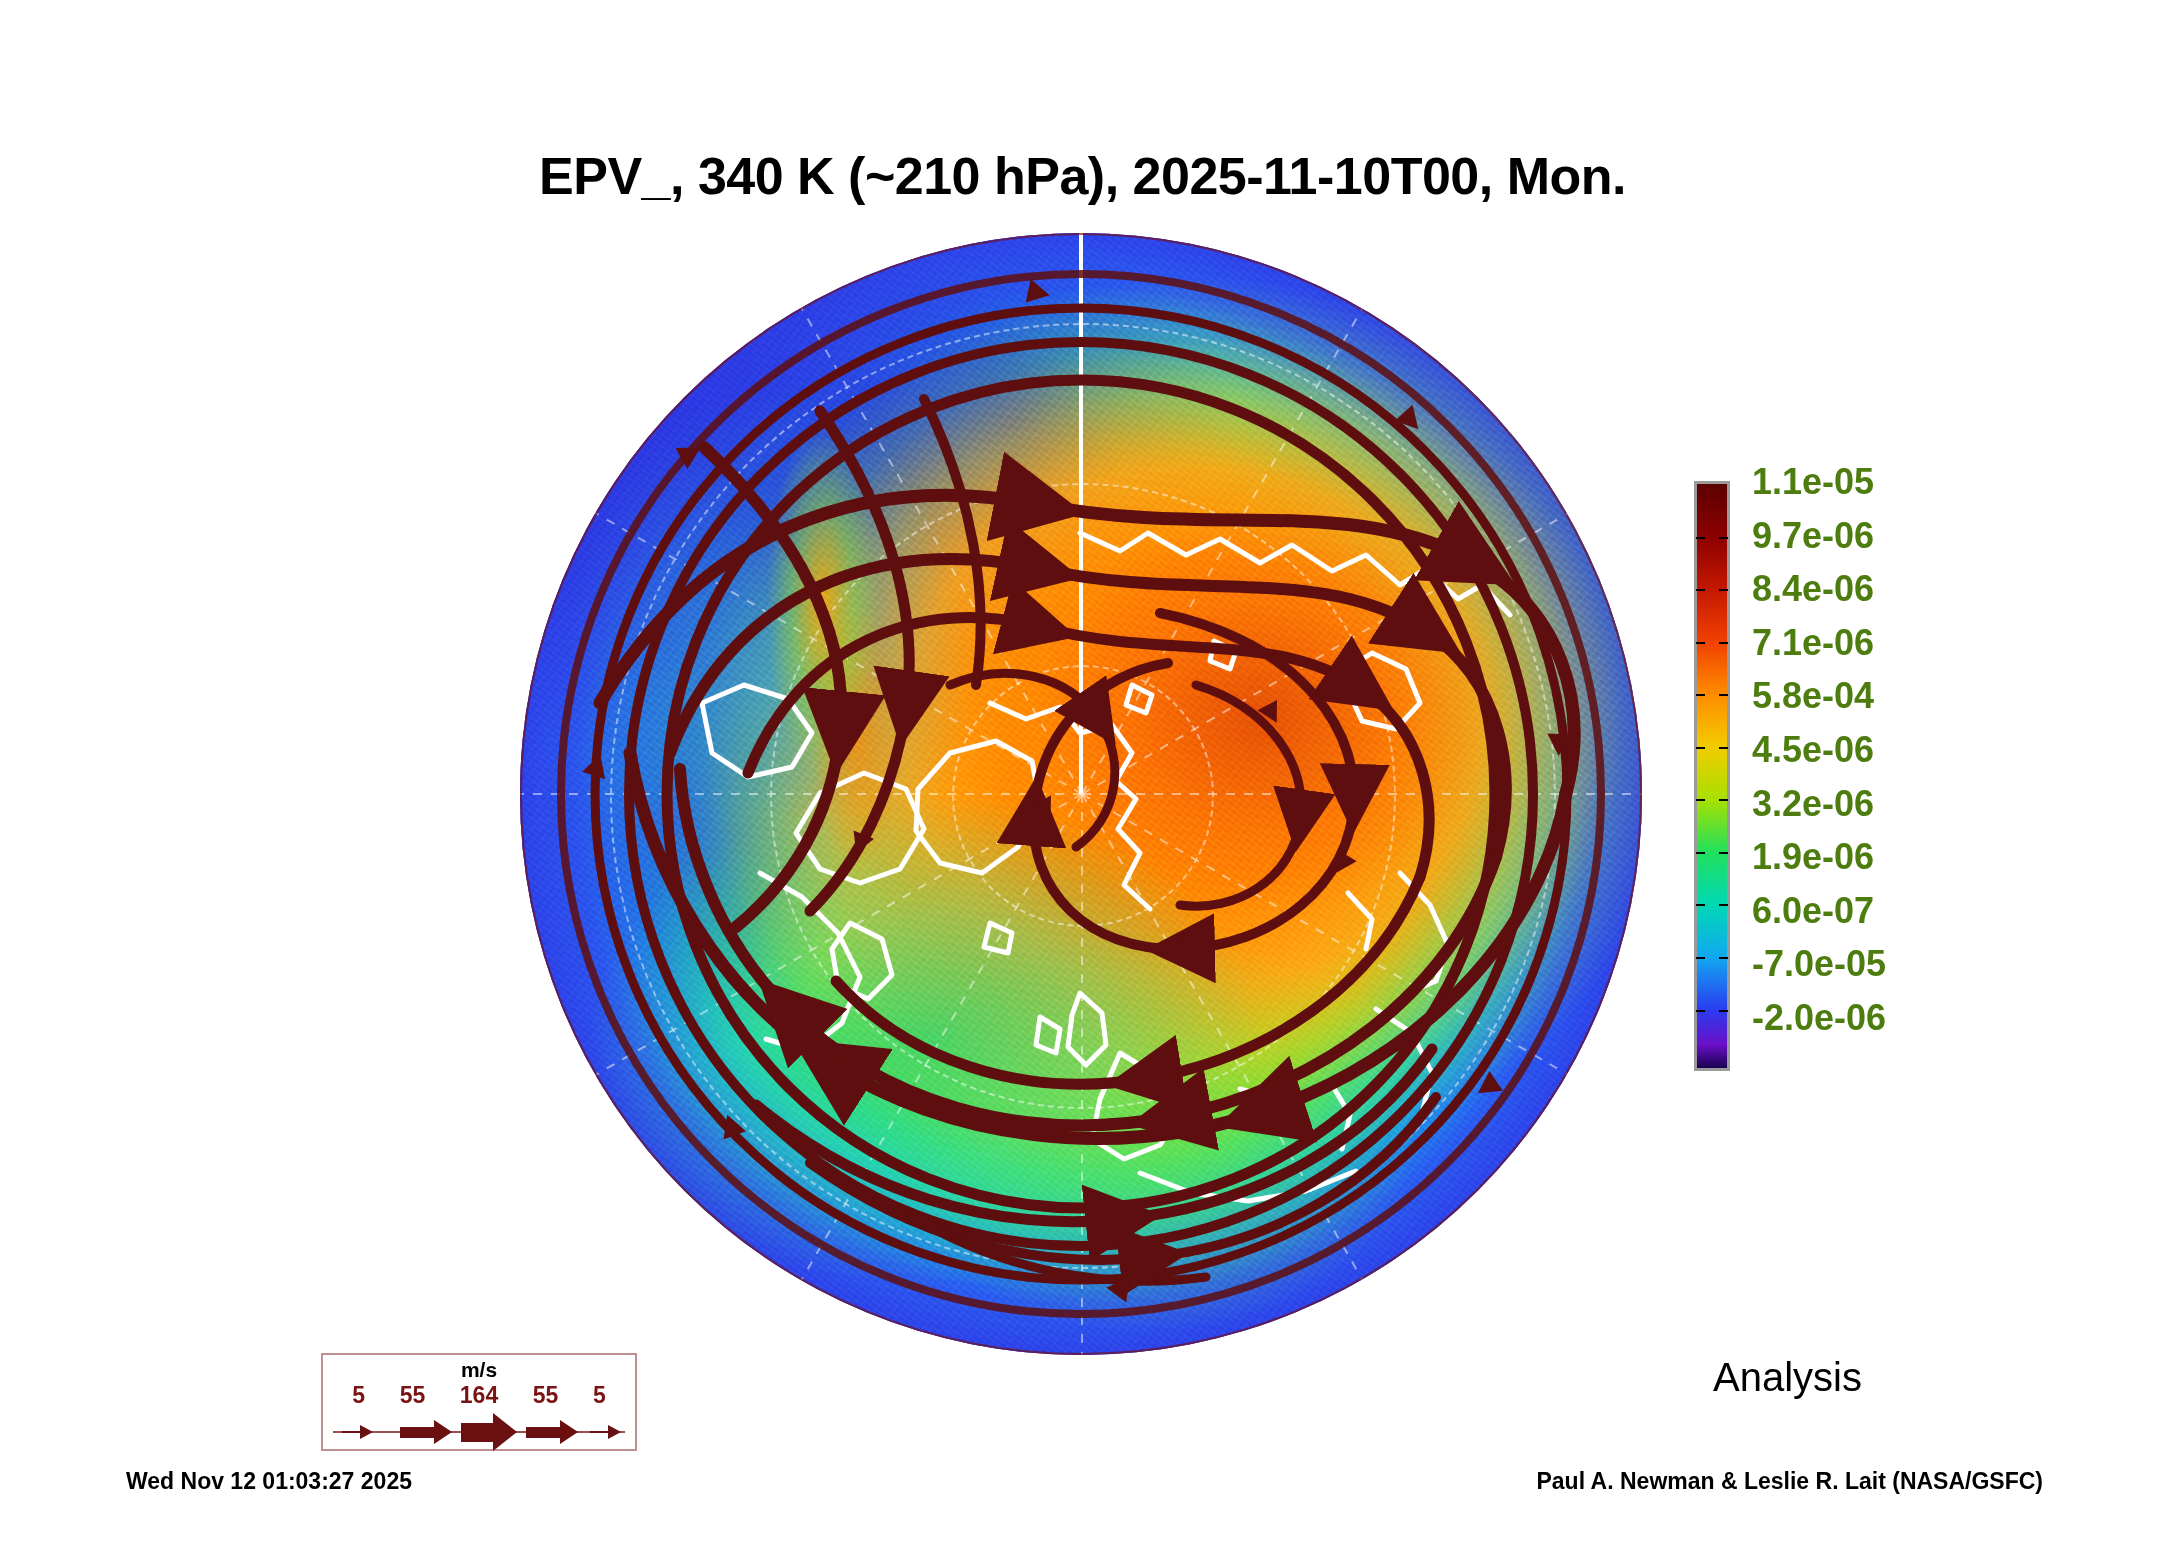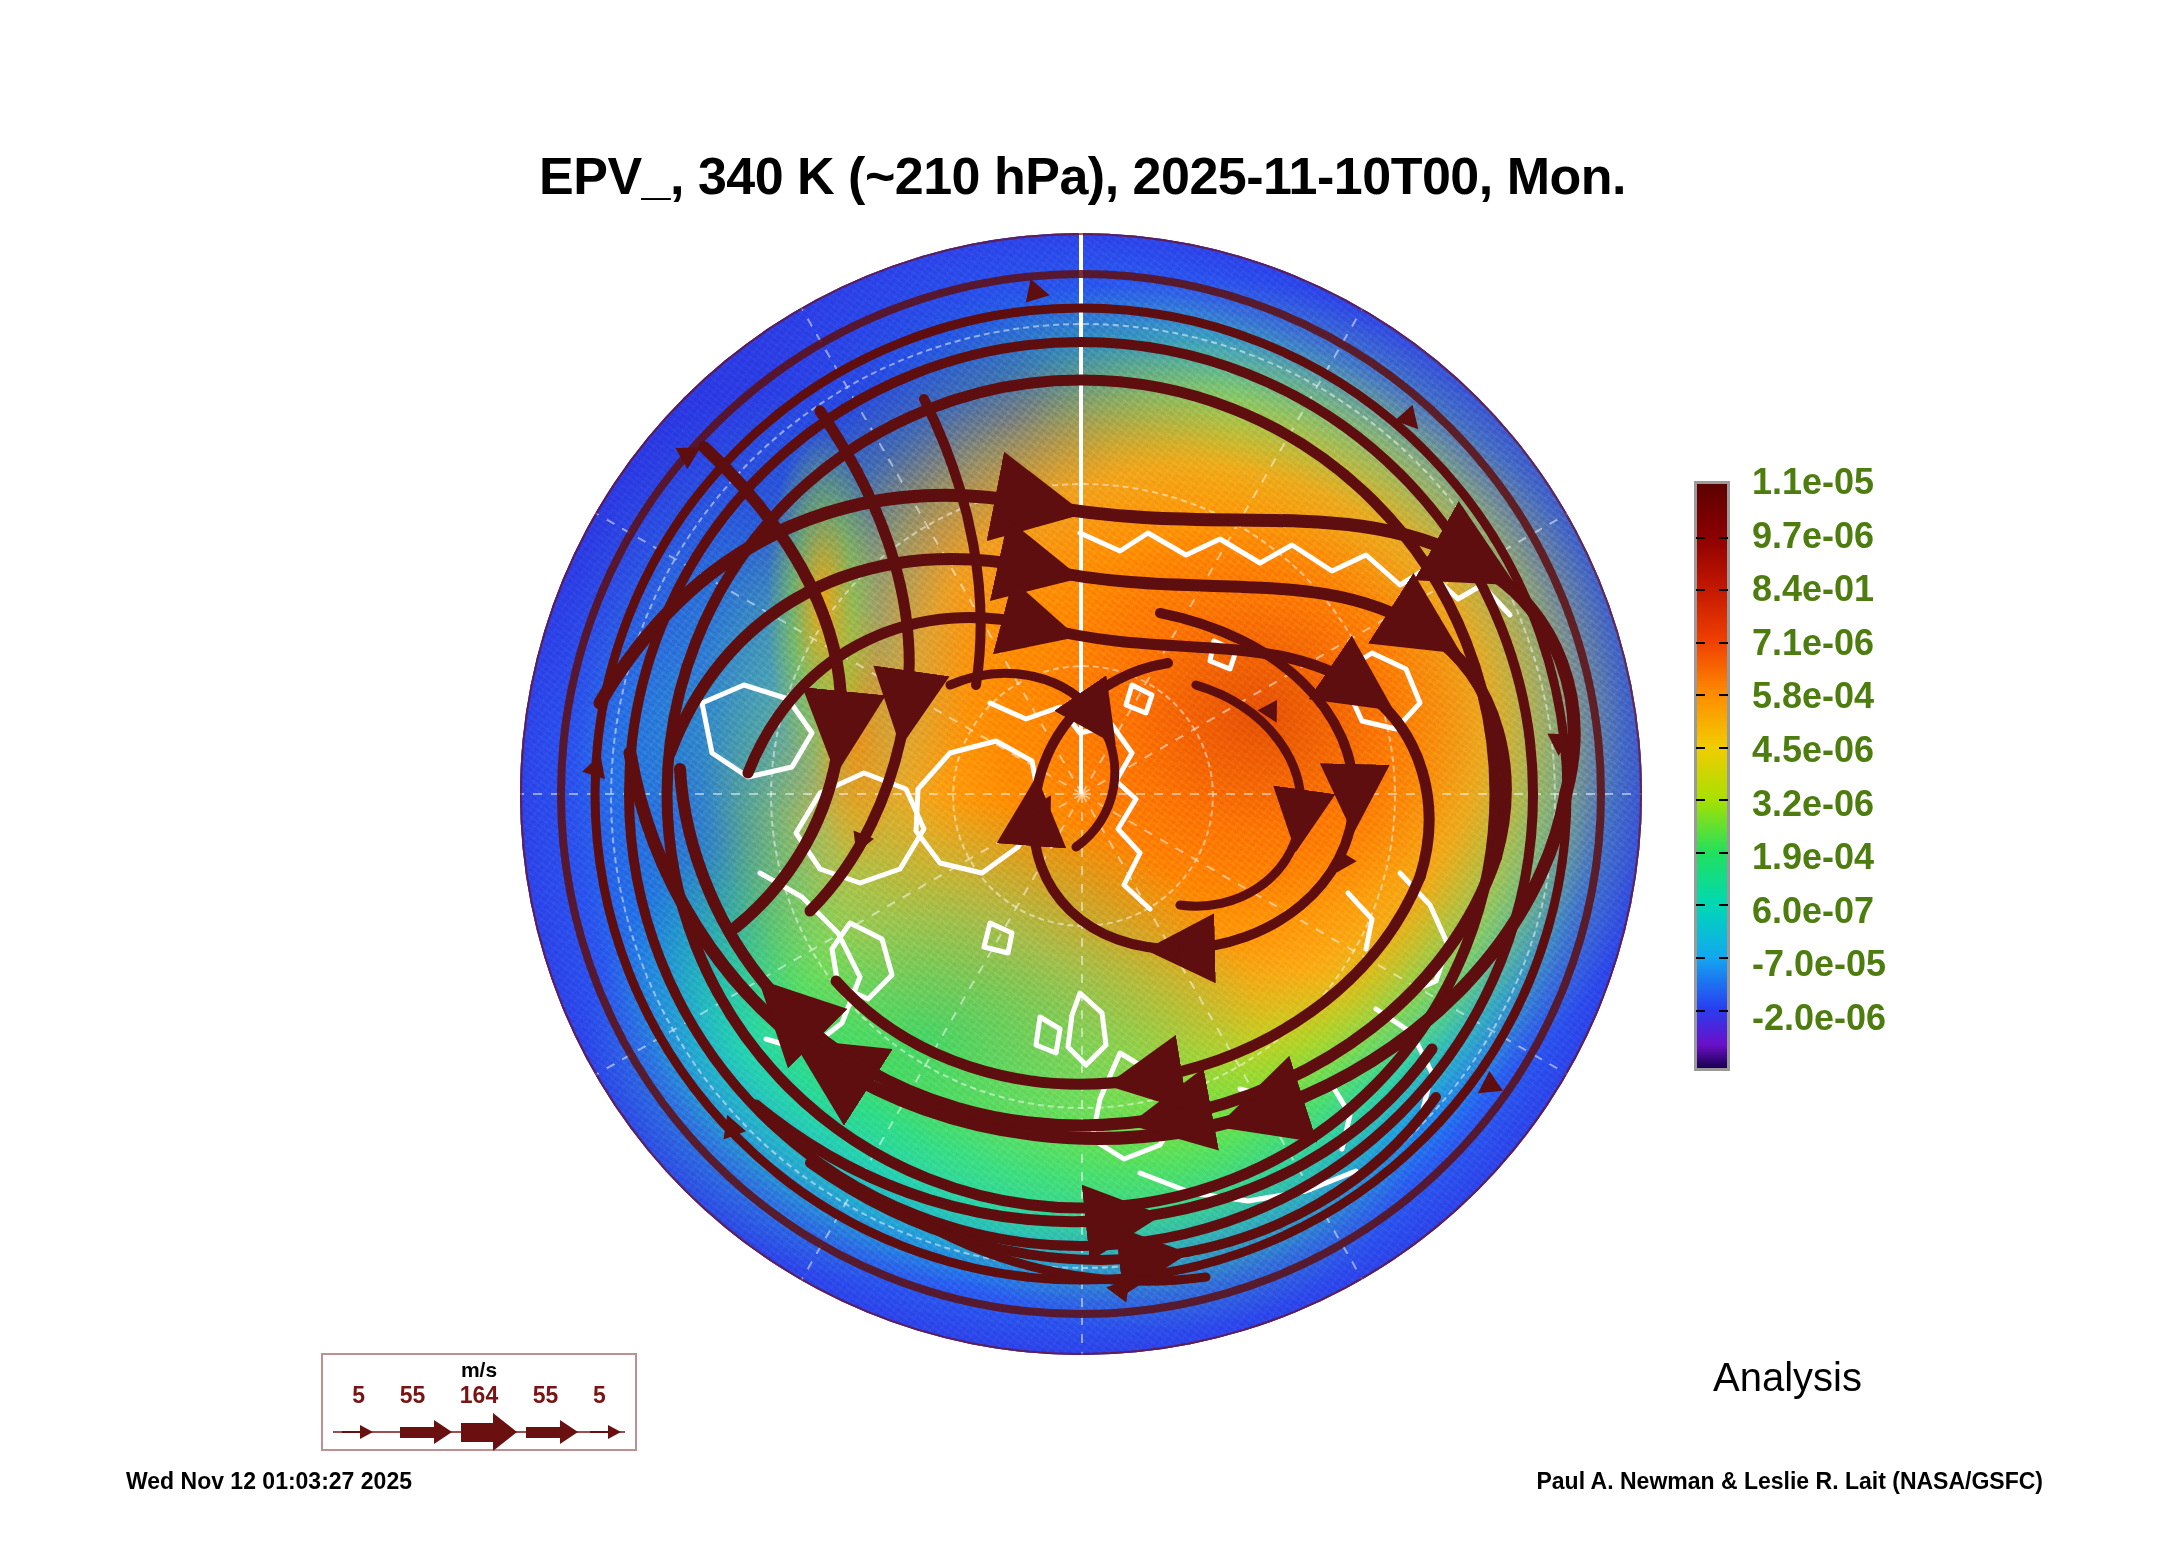--- a/index.html
+++ b/index.html
@@ -353,26 +353,26 @@
     <div class="tick" style="top:72.0%"></div>
       <div class="tick l" style="top:72.0%"></div>
     <div class="tick" style="top:81.0%"></div>
       <div class="tick l" style="top:81.0%"></div>
     <div class="tick" style="top:90.0%"></div>
       <div class="tick l" style="top:90.0%"></div>
   </div>
   <div id="cb-labels">
     <div>1.1e-05</div>
     <div>9.7e-06</div>
-    <div>8.4e-01</div>
+    <div>8.4e-06</div>
     <div>7.1e-06</div>
     <div>5.8e-04</div>
     <div>4.5e-06</div>
     <div>3.2e-06</div>
-    <div>1.9e-04</div>
+    <div>1.9e-06</div>
     <div>6.0e-07</div>
     <div>-7.0e-05</div>
     <div>-2.0e-06</div>
   </div>
 </div>
 
 <div id="wind-legend">
   <div id="wind-unit">m/s</div>
   <div id="wind-values">
     <span>5</span>

